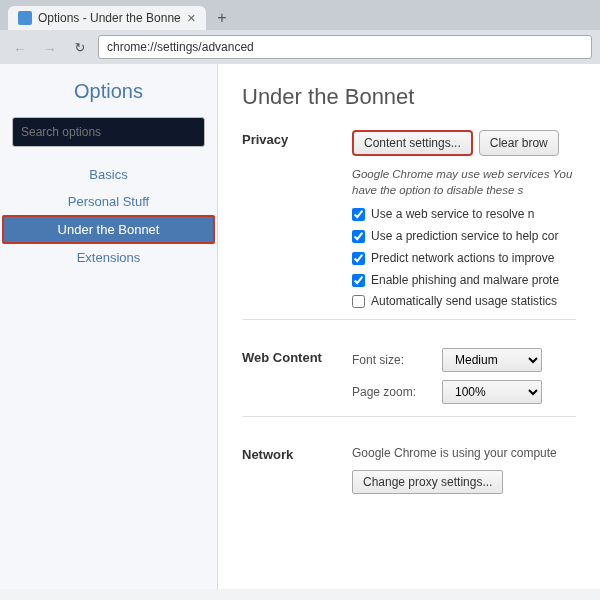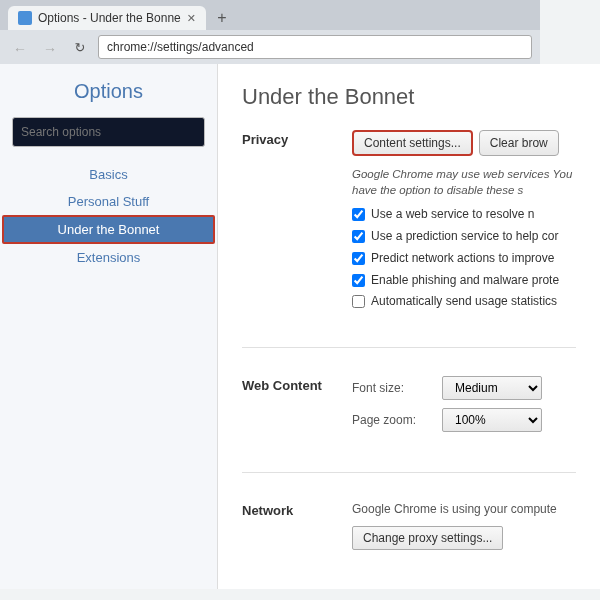--- a/index.html
+++ b/index.html
@@ -1,19 +1,19 @@
 <!DOCTYPE html>
 <html><head>
   <meta charset="utf-8">
   <style>
     * { box-sizing: border-box; margin: 0; padding: 0; }
     body { font-family: Arial, sans-serif; font-size: 13px; background: #f1f3f4; width: 600px; height: 600px; overflow: hidden; }
 
     
-    .browser-chrome { background: #dde1e6; width: 540px; }
+    .browser-chrome { background: #dde1e6; width: 600px; }
 
     
     .tab-bar { display: flex; align-items: flex-end; padding: 6px 0 0 8px; background: #c8cdd4; }
     .tab { display: flex; align-items: center; background: #f1f3f4; border-radius: 6px 6px 0 0; padding: 5px 10px; font-size: 12px; color: #333; gap: 6px; min-width: 160px; }
     .tab-favicon { width: 14px; height: 14px; background: #4a90d9; border-radius: 2px; flex-shrink: 0; }
     .tab-title { flex: 1; white-space: nowrap; overflow: hidden; text-overflow: ellipsis; }
     .tab-close { cursor: pointer; color: #666; font-size: 11px; }
     .new-tab-btn { width: 24px; height: 24px; display: flex; align-items: center; justify-content: center; color: #555; font-size: 16px; cursor: pointer; margin-left: 4px; }
 
     
@@ -32,21 +32,21 @@
     .search-box { margin: 0 12px 14px 12px; }
     .search-input { width: 100%; height: 30px; border: 1px solid #bbb; border-radius: 3px; padding: 3px 8px; font-size: 12px; background: #0f172a; color: #aaa; }
     .sidebar-nav { display: flex; flex-direction: column; }
     .nav-item { padding: 6px 16px; text-align: center; cursor: pointer; color: #4a78b0; text-decoration: none; display: block; }
     .nav-item.active { background: #4a78b0; color: white; border: 2px solid #c0392b; margin: 0 2px; padding: 5px 14px; border-radius: 2px; }
 
     
     .main-panel { flex: 1; padding: 20px 24px; overflow-y: auto; background: white; }
     .page-title { font-size: 22px; color: #555; font-weight: normal; margin-bottom: 20px; }
 
-    .section { display: flex; margin-bottom: 28px; padding-bottom: 32px; border-bottom: 1px solid #e0e0e0; }
+    .section { display: flex; margin-bottom: 28px; padding-bottom: 4px; border-bottom: 1px solid #e0e0e0; }
     .section:last-child { border-bottom: none; }
     .section-label { width: 110px; font-weight: bold; color: #333; font-size: 13px; flex-shrink: 0; padding-top: 2px; }
     .section-content { flex: 1; }
 
     
     .privacy-buttons { display: flex; gap: 6px; margin-bottom: 10px; }
     .btn { border: 1px solid #aaa; background: linear-gradient(to bottom, #f8f8f8, #e8e8e8); padding: 4px 10px; font-size: 12px; cursor: pointer; border-radius: 4px; color: #333; white-space: nowrap; }
     .btn.highlighted { border: 2px solid #c0392b; }
 
     .privacy-desc { font-size: 11.5px; color: #555; margin-bottom: 8px; line-height: 1.4; font-style: italic; }

